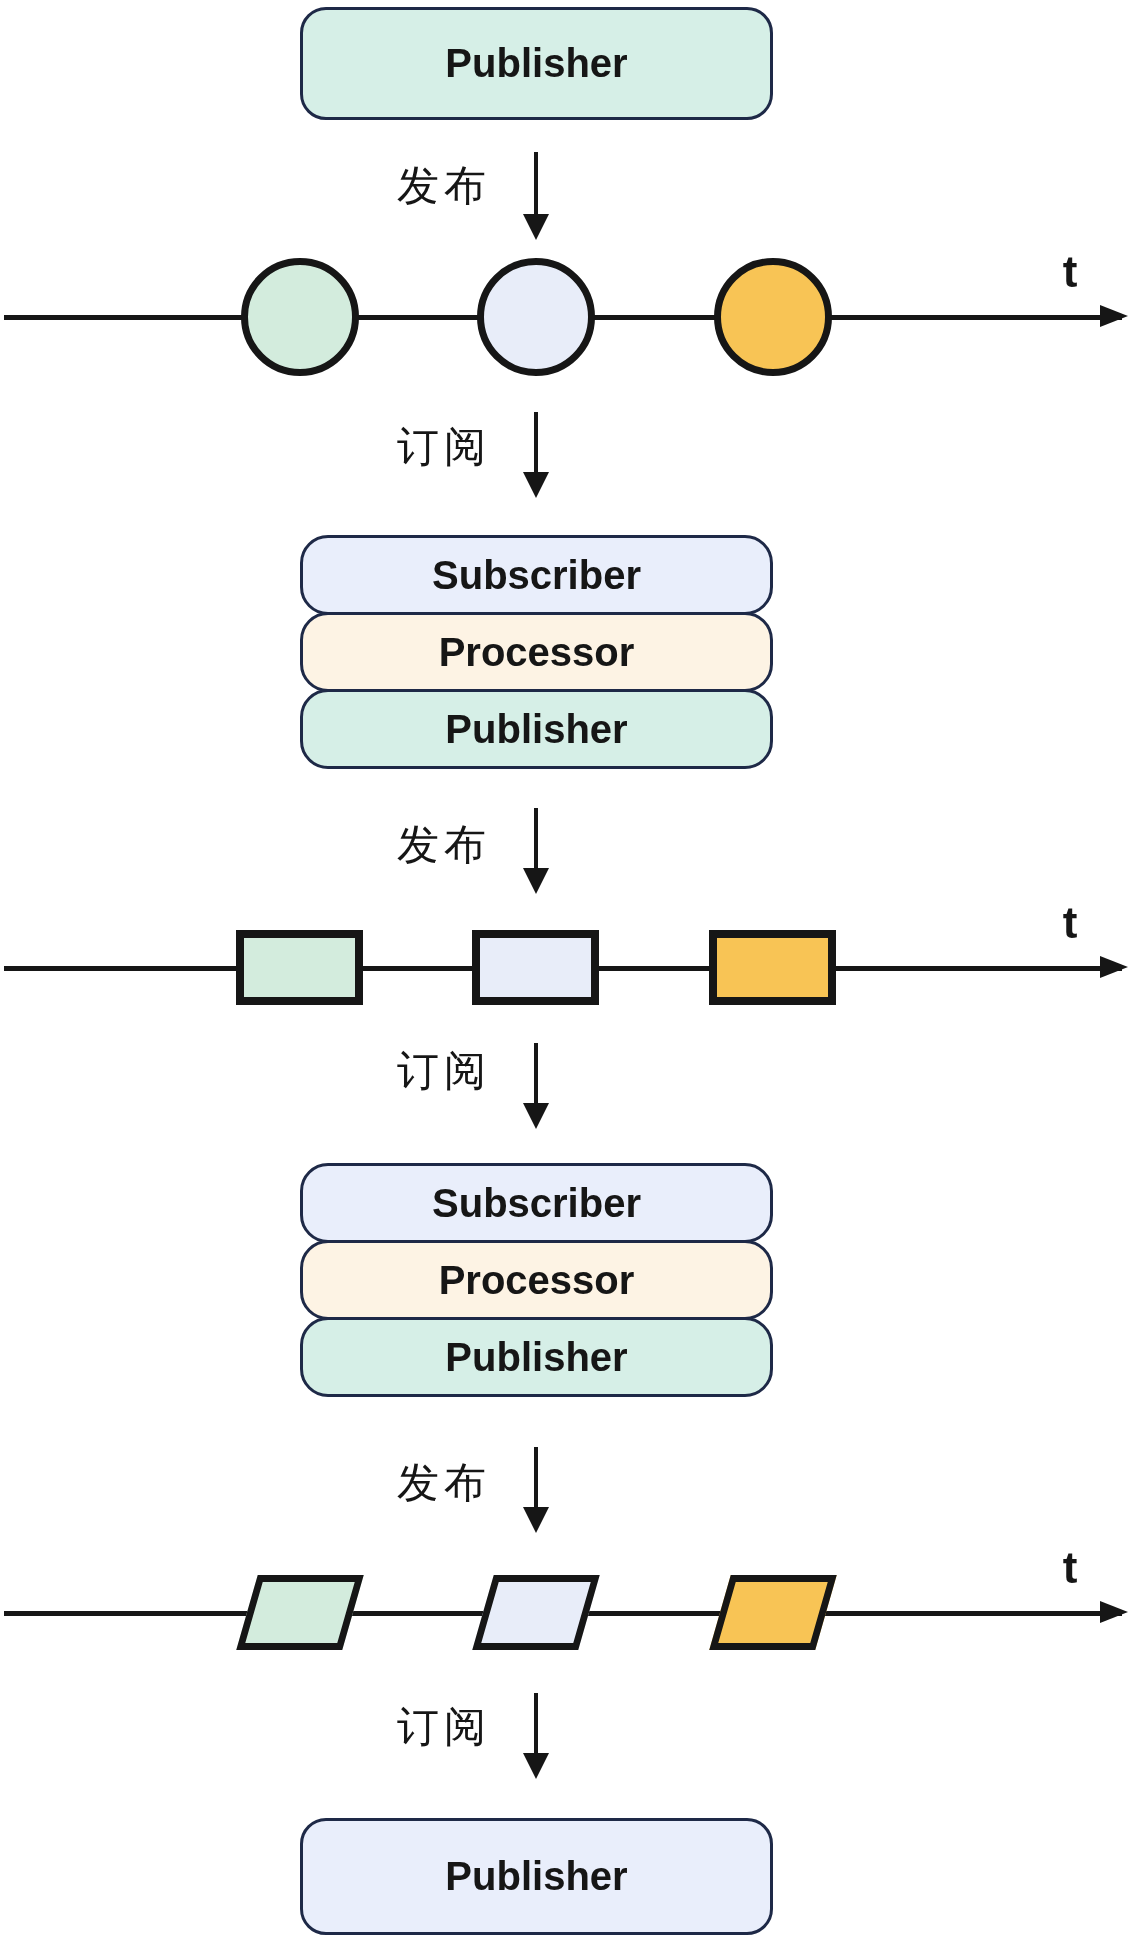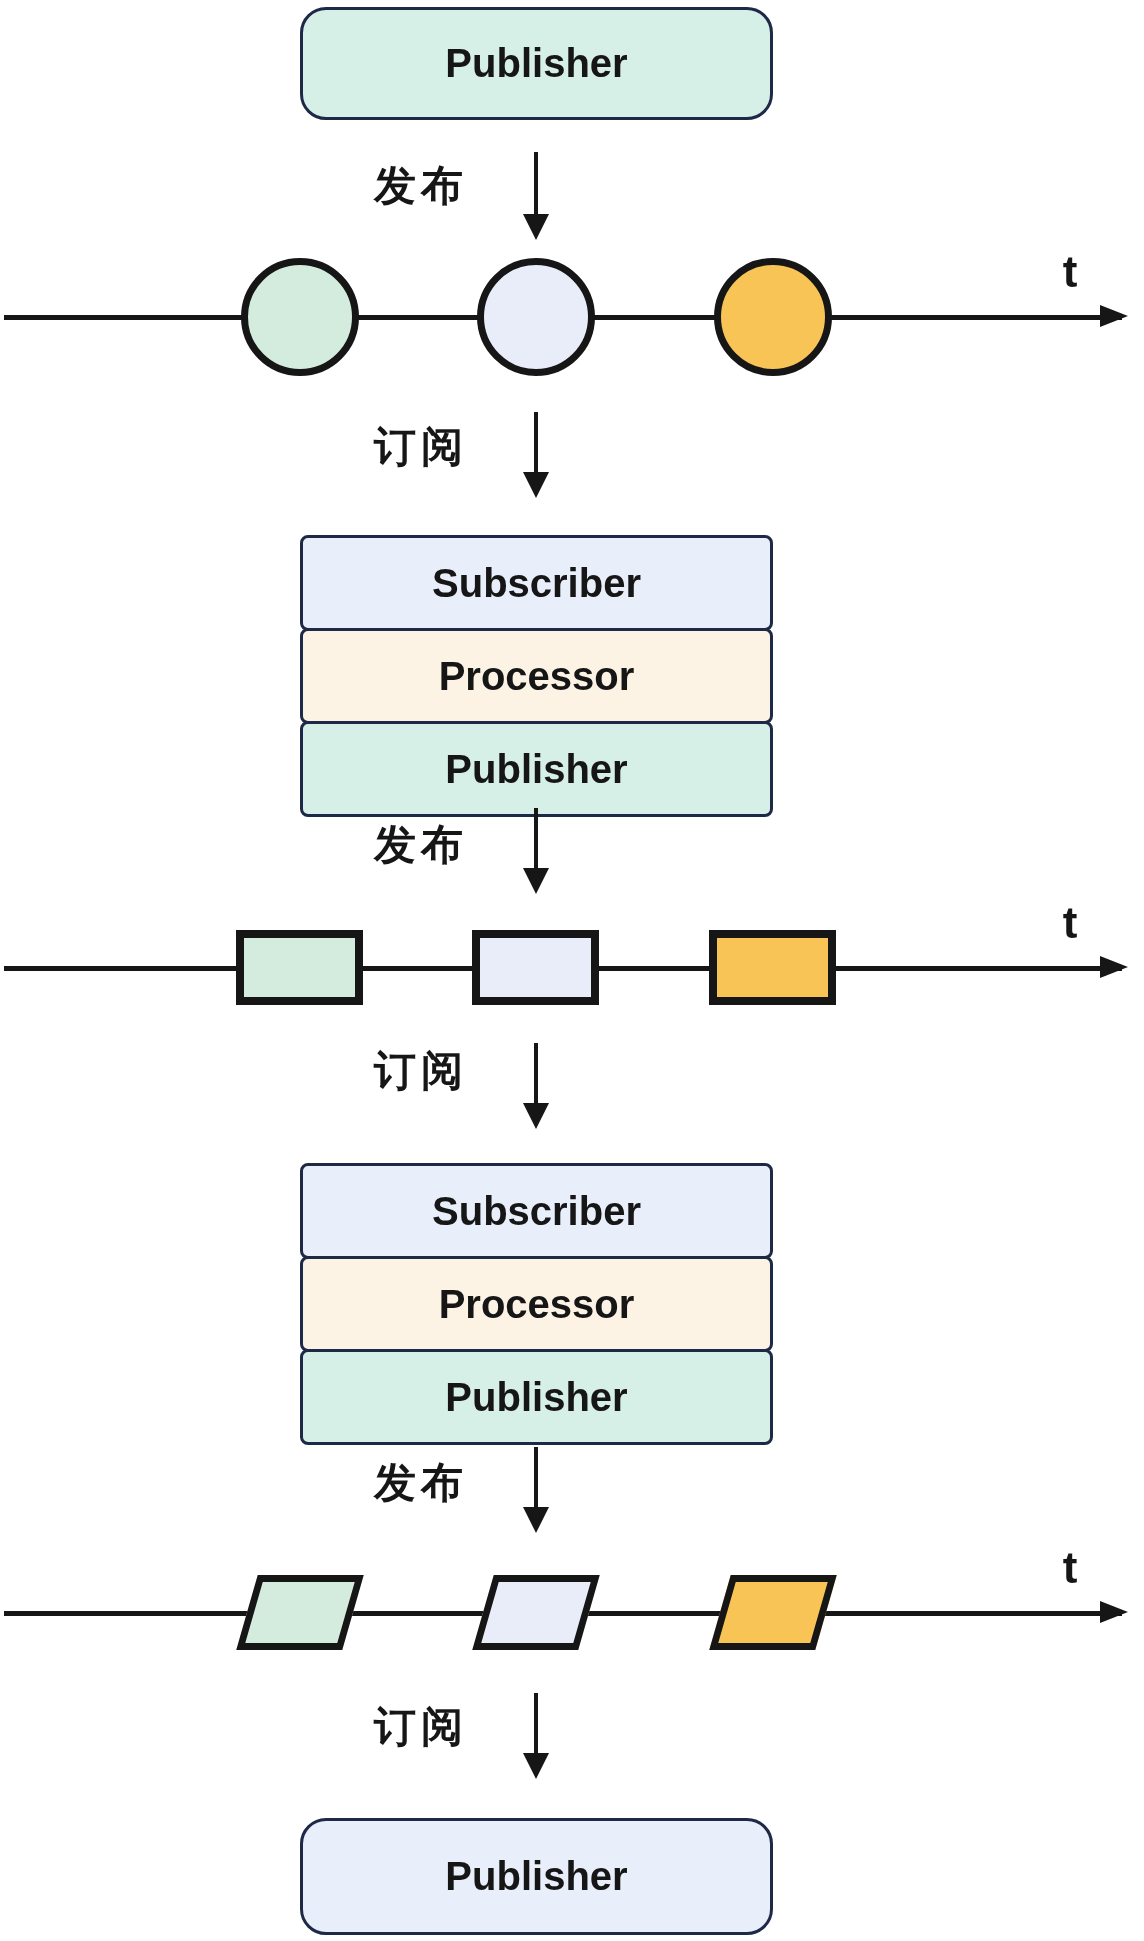--- a/index.html
+++ b/index.html
@@ -20,31 +20,31 @@
     font-size:40px;font-weight:600;
   }
   #top-box{top:7px;height:113px;}
   #bottom-box{top:1818px;height:117px;}
 
   
   .stack{position:absolute;left:300px;width:473px;display:flex;flex-direction:column;}
   #stack1{top:535px;}
   #stack2{top:1163px;}
   .stack .row{
-    box-sizing:border-box;width:100%;height:96px;
-    border:3px solid #1e2947;border-radius:8px;
+    box-sizing:border-box;width:100%;height:80px;
+    border:3px solid #1e2947;border-radius:28px;
     display:flex;align-items:center;justify-content:center;
     font-size:40px;font-weight:600;
   }
   .stack .row + .row{margin-top:-3px;}
 
   
   .cn-label{
-    position:absolute;left:374px;width:140px;text-align:left;
-    font-size:42px;font-weight:bold;letter-spacing:5px;line-height:1;
+    position:absolute;left:374px;width:140px;text-align:center;
+    font-size:42px;font-weight:normal;letter-spacing:5px;line-height:1;
   }
   #pub1-label{top:165px;}
   #sub1-label{top:426px;}
   #pub2-label{top:824px;}
   #sub2-label{top:1050px;}
   #pub3-label{top:1462px;}
   #sub3-label{top:1706px;}
 
   
   .varrow{position:absolute;left:534px;width:4px;background:#161616;}

